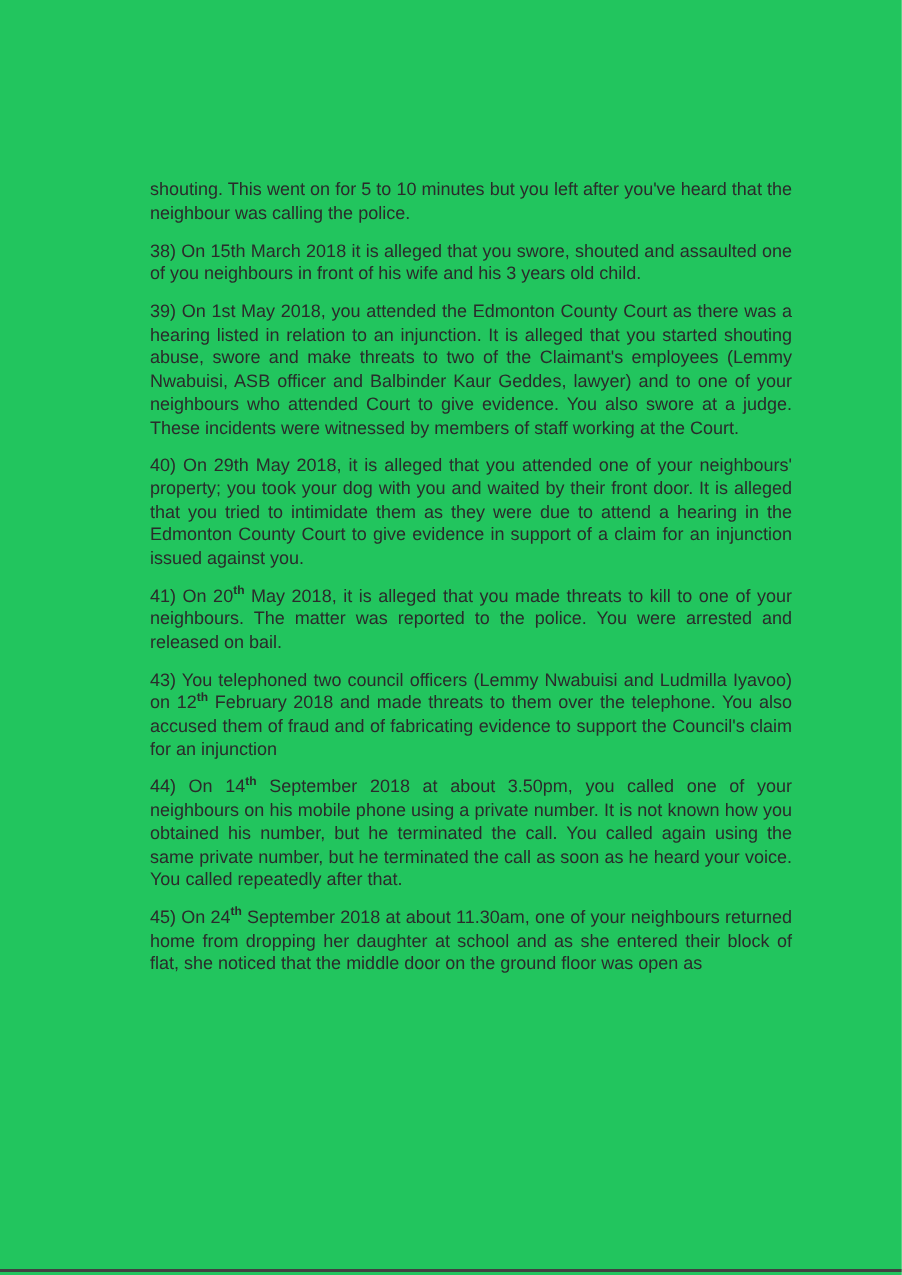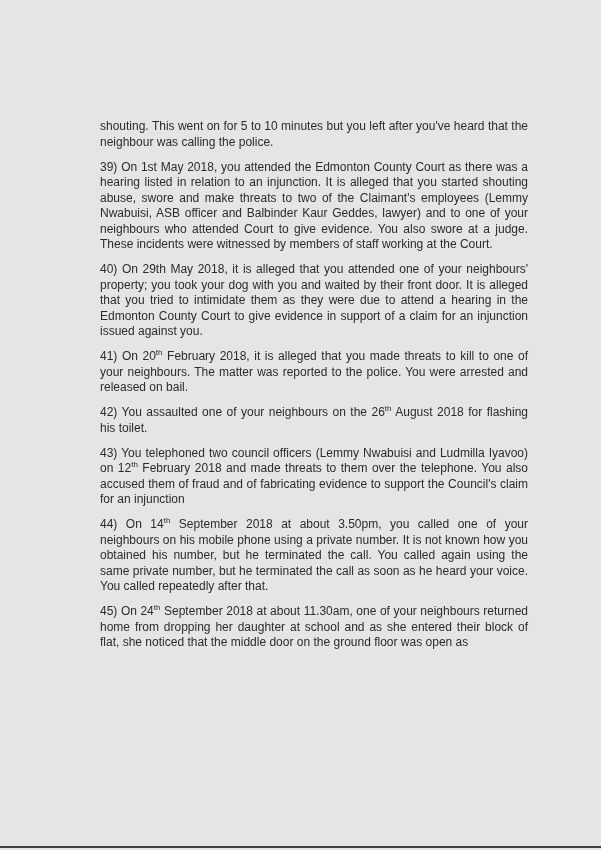--- a/index.html
+++ b/index.html
@@ -33,38 +33,39 @@
     margin: 0 0 9.5px 0;
     padding: 0;
   }
   .para:last-child {
     margin-bottom: 12px;
   }
   .para sup {
     font-size: 8px;
     line-height: 0;
     vertical-align: super;
+    font-weight: bold;
   }
   .page-bottom-edge {
     position: absolute;
     left: 0;
     right: 0;
     bottom: 2px;
     height: 2px;
     background: #414141;
   }
 </style>
 </head>
 <body>
 
-<div class="page" style="background: #e5e5e5;">
+<div class="page" style="background: #22c55e;">
   <div class="page-text" style="color: rgb(43, 43, 43);">
       <p class="para"><span>shouting. This went on for 5 to 10 minutes but you left after you've heard that the neighbour was calling the police.</span></p>
+      <p class="para"><span>38) On 15th March 2018 it is alleged that you swore, shouted and assaulted one of you neighbours in front of his wife and his 3 years old child.</span></p>
       <p class="para"><span>39) On 1st May 2018, you attended the Edmonton County Court as there was a hearing listed in relation to an injunction. It is alleged that you started shouting abuse, swore and make threats to two of the Claimant's employees (Lemmy Nwabuisi, ASB officer and Balbinder Kaur Geddes, lawyer) and to one of your neighbours who attended Court to give evidence. You also swore at a judge. These incidents were witnessed by members of staff working at the Court.</span></p>
       <p class="para"><span>40) On 29th May 2018, it is alleged that you attended one of your neighbours' property; you took your dog with you and waited by their front door. It is alleged that you tried to intimidate them as they were due to attend a hearing in the Edmonton County Court to give evidence in support of a claim for an injunction issued against you.</span></p>
-      <p class="para"><span>41) On 20</span><sup>th</sup><span> February 2018, it is alleged that you made threats to kill to one of your neighbours. The matter was reported to the police. You were arrested and released on bail.</span></p>
-      <p class="para"><span>42) You assaulted one of your neighbours on the 26</span><sup>th</sup><span> August 2018 for flashing his toilet.</span></p>
+      <p class="para"><span>41) On 20</span><sup>th</sup><span> May 2018, it is alleged that you made threats to kill to one of your neighbours. The matter was reported to the police. You were arrested and released on bail.</span></p>
       <p class="para"><span>43) You telephoned two council officers (Lemmy Nwabuisi and Ludmilla Iyavoo) on 12</span><sup>th</sup><span> February 2018 and made threats to them over the telephone. You also accused them of fraud and of fabricating evidence to support the Council's claim for an injunction</span></p>
       <p class="para"><span>44) On 14</span><sup>th</sup><span> September 2018 at about 3.50pm, you called one of your neighbours on his mobile phone using a private number. It is not known how you obtained his number, but he terminated the call. You called again using the same private number, but he terminated the call as soon as he heard your voice. You called repeatedly after that.</span></p>
       <p class="para"><span>45) On 24</span><sup>th</sup><span> September 2018 at about 11.30am, one of your neighbours returned home from dropping her daughter at school and as she entered their block of flat, she noticed that the middle door on the ground floor was open as</span></p>
     </div>
   <div class="page-bottom-edge" style="background: rgb(65, 65, 65);"></div>
 </div>
 
 </body></html>

